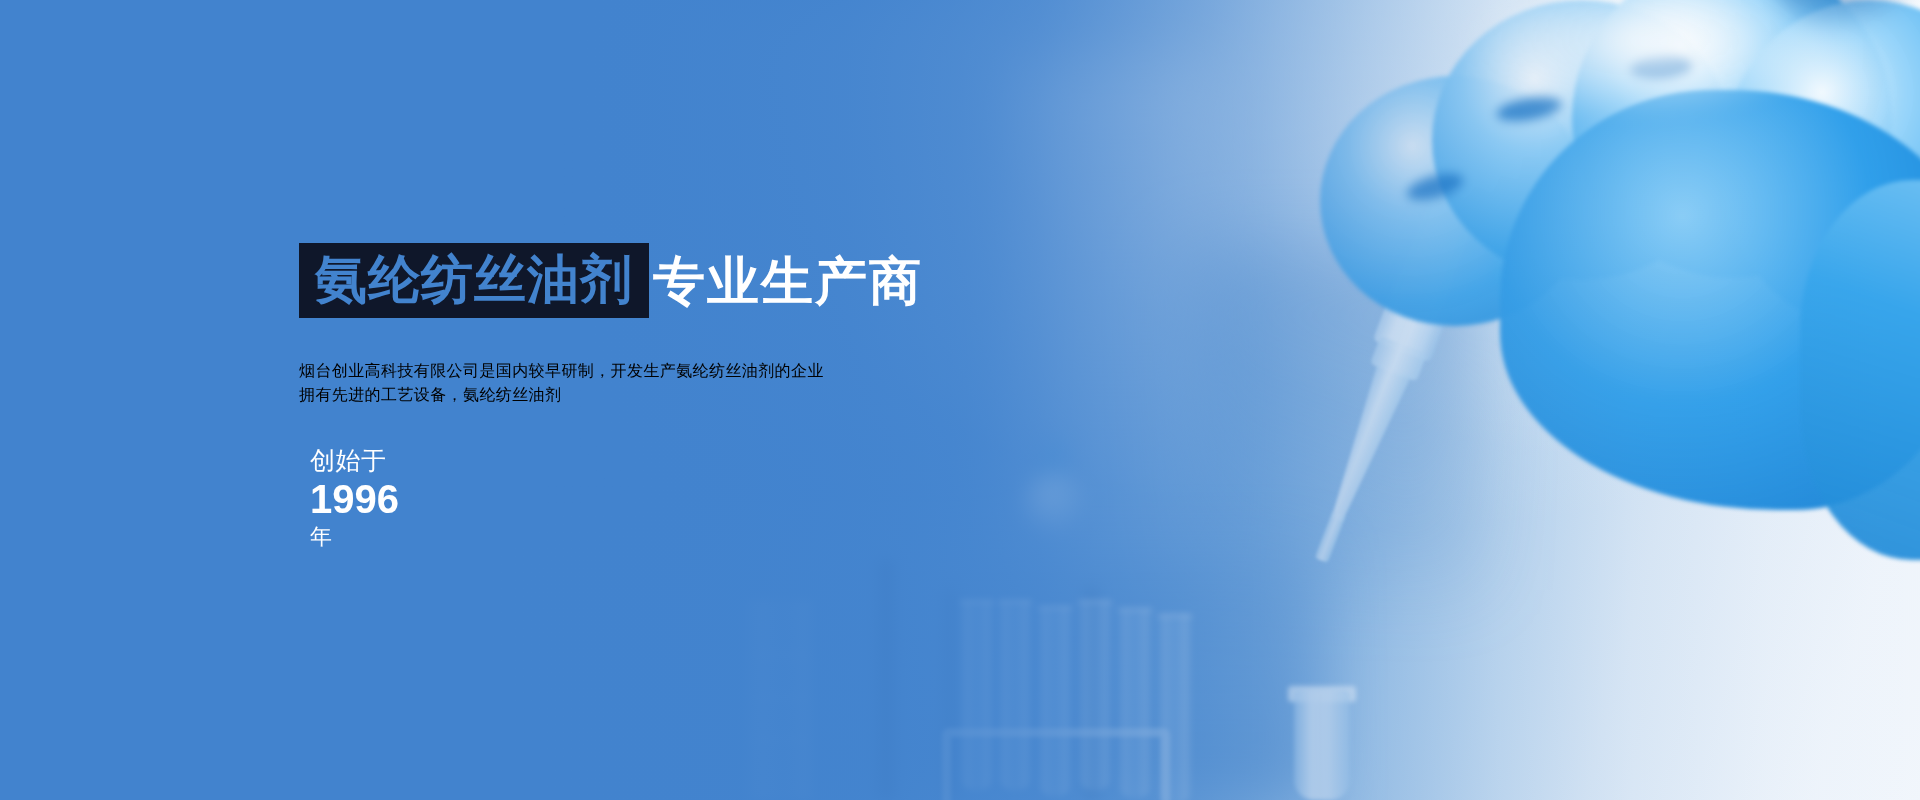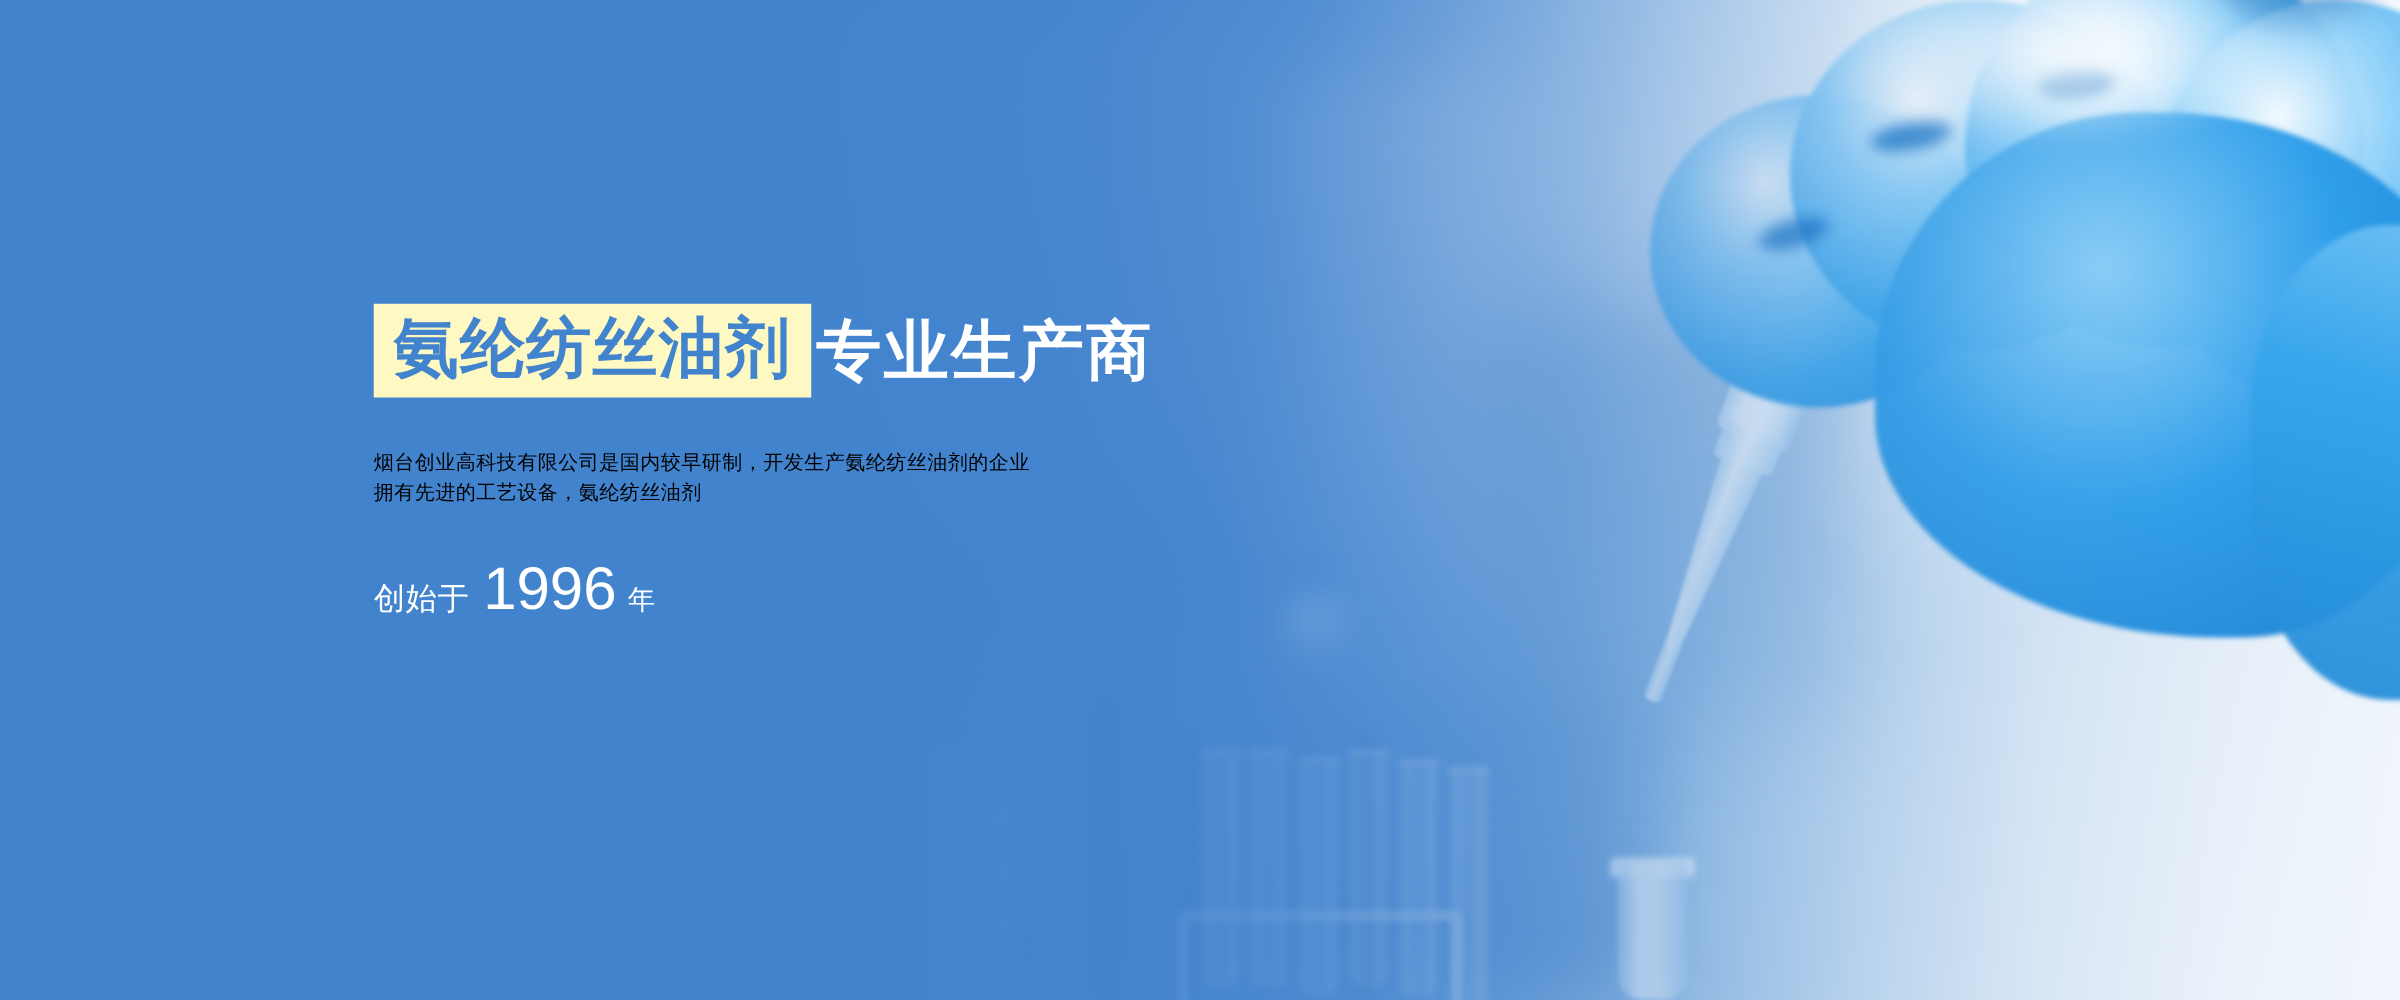--- a/index.html
+++ b/index.html
@@ -328,21 +328,21 @@
   .headline {
     display: flex;
     align-items: center;
     white-space: nowrap;
     margin: 0;
     font-weight: 700;
     line-height: 1;
   }
   .headline-boxed {
     display: inline-block;
-    background: #fef9c3;
+    background: #0f172a;
     color: #4283ce;
     font-size: 52px;
     font-weight: 700;
     letter-spacing: 1px;
     padding: 10px 16px 13px 16px;
   }
   .headline-plain {
     display: inline-block;
     color: #ffffff;
     font-size: 52px;
@@ -360,28 +360,29 @@
     font-weight: 400;
   }
   .subcopy-line { display: block; }
 
   .founded {
     margin: 36px 0 0 0;
     display: flex;
     align-items: baseline;
     color: #ffffff;
     letter-spacing: 0.5px;
+    flex-direction: column;
   }
   .founded-pre {
     font-size: 25px;
     font-weight: 400;
   }
   .founded-year {
-    font-size: 48px;
-    font-weight: 400;
+    font-size: 40px;
+    font-weight: 700;
     margin: 0 9px 0 11px;
     letter-spacing: 0px;
   }
   .founded-post {
     font-size: 22px;
     font-weight: 400;
   }
 </style>
 </head>
 <body>

